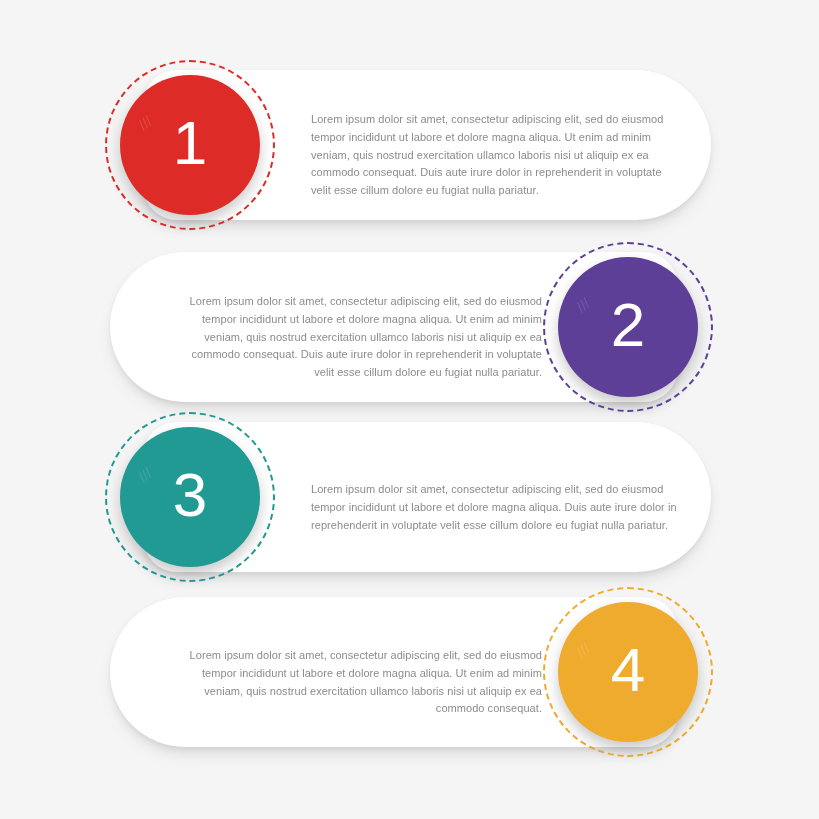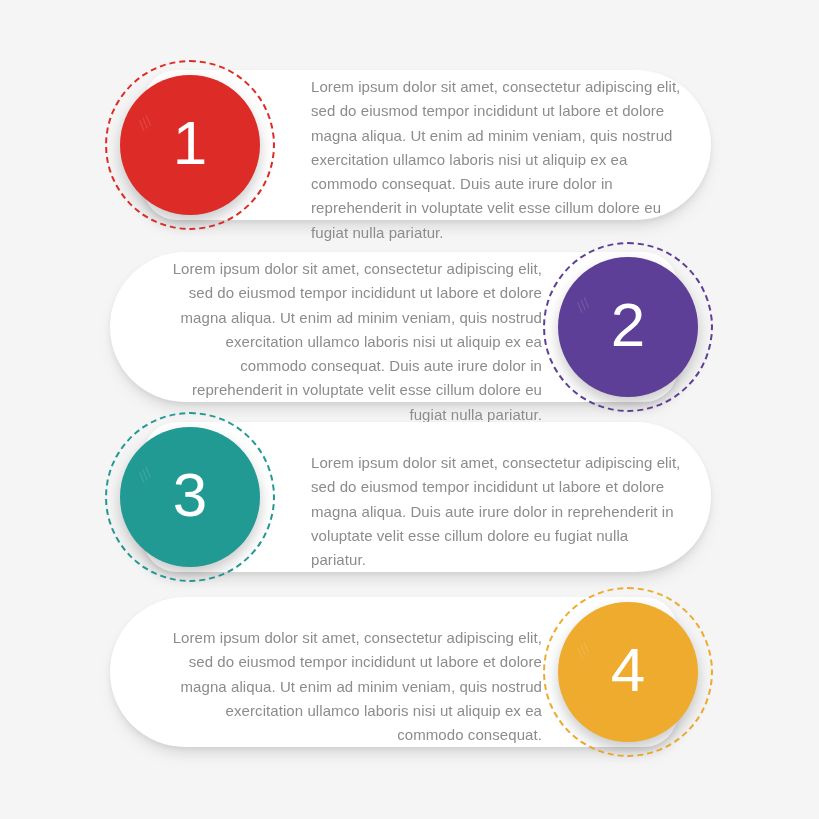--- a/index.html
+++ b/index.html
@@ -53,21 +53,21 @@
     left: 110px;
     width: 568px;
     border-radius: 75px 34px 34px 75px;
   }
 
   
   .card-text {
     position: absolute;
     top: 50%;
     transform: translateY(-50%);
-    font-size: 15px;
+    font-size: 11px;
     line-height: 1.62;
     color: #8c8c8f;
     letter-spacing: 0.005em;
   }
   .card.left-node .card-text {
     left: 168px;
     width: 372px;
     text-align: left;
   }
   .card.right-node .card-text {

